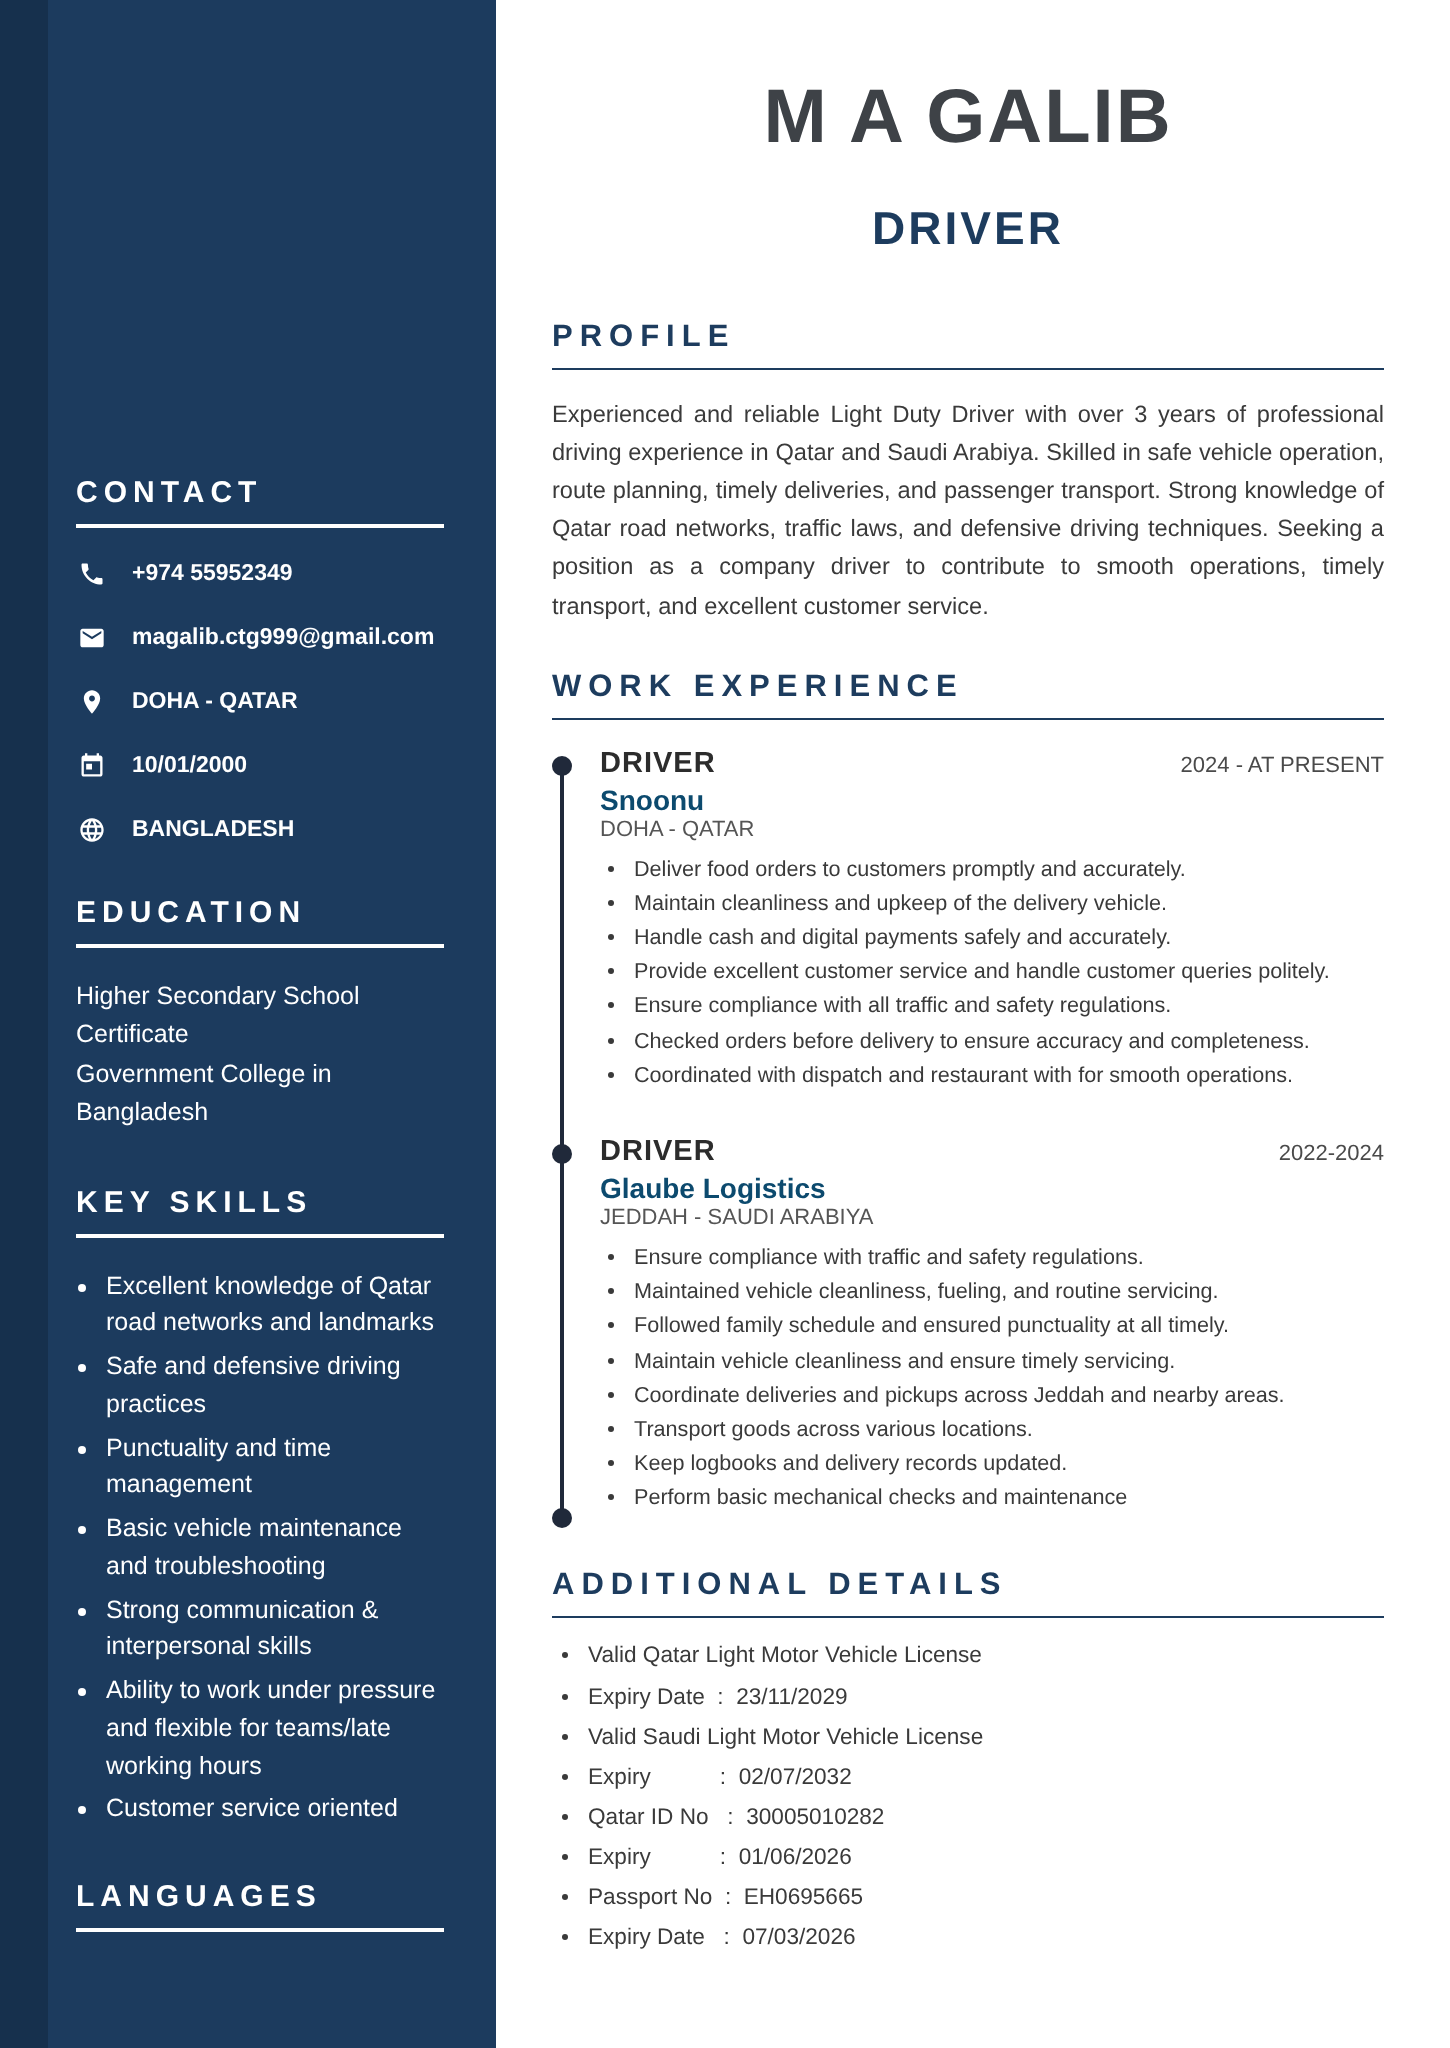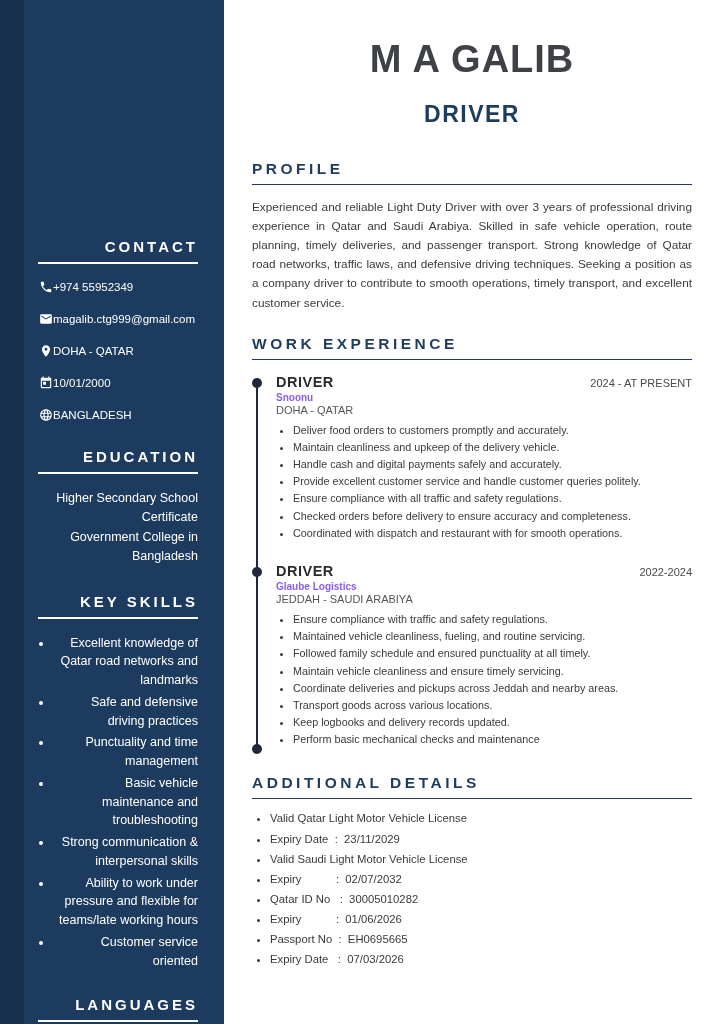--- a/index.html
+++ b/index.html
@@ -8,25 +8,25 @@
     --accent:#1d3c5e;
     --body-text:#3a3a3a;
     --timeline:#20293a;
   }
   *{margin:0;padding:0;box-sizing:border-box;}
   html,body{width:725px;height:1024px;overflow:hidden;}
   body{font-family:"Liberation Sans",sans-serif;background:#fff;color:var(--body-text);}
   .page{display:flex;width:725px;height:1024px;}
 
   
-  .sidebar{width:224px;flex-shrink:0;background:var(--sidebar-bg);color:#fff;position:relative;text-align:right;}
+  .sidebar{width:248px;flex-shrink:0;background:var(--sidebar-bg);color:#fff;position:relative;}
   .sidebar-strip{position:absolute;left:0;top:0;width:24px;height:100%;background:var(--sidebar-strip);}
   .sidebar-content{position:relative;padding:238px 26px 0 38px;}
   .sb-heading{font-size:15px;font-weight:bold;letter-spacing:3px;padding-bottom:7px;border-bottom:2px solid #fff;margin-bottom:15px;}
-  .contact-item{display:flex;align-items:center;margin-bottom:17px;font-size:11.5px;}
+  .contact-item{display:flex;align-items:center;gap:13px;margin-bottom:17px;font-size:11.5px;font-weight:bold;}
   .cicon{width:15px;height:15px;flex-shrink:0;display:inline-flex;align-items:center;justify-content:center;}
   .cicon svg{width:14px;height:14px;fill:#fff;}
   .sb-section{margin-top:26px;}
   .edu-line{font-size:12.5px;line-height:1.55;}
   .sb-list{list-style:disc;padding-left:15px;font-size:12.5px;line-height:1.5;}
   .sb-list li{margin-bottom:3px;}
 
   
   .main{flex:1;padding:38px 33px 0 28px;}
   .name{font-size:38px;font-weight:bold;color:#3e4247;text-align:center;letter-spacing:1px;}
@@ -39,21 +39,21 @@
   .timeline{position:relative;margin-top:14px;padding-bottom:6px;}
   .timeline-line{position:absolute;left:4px;top:8px;bottom:4px;width:2px;background:var(--timeline);}
   .job{position:relative;padding-left:24px;}
   .job + .job{margin-top:22px;}
   .tl-dot{position:absolute;left:0;width:10px;height:10px;border-radius:50%;background:var(--timeline);}
   .job .tl-dot{top:4px;}
   .tl-dot-end{bottom:0;}
   .job-header{display:flex;justify-content:space-between;align-items:baseline;}
   .job-role{font-size:14.5px;font-weight:bold;color:#2c2c2c;letter-spacing:0.5px;}
   .job-period{font-size:11px;color:#4a4a4a;}
-  .job-company{font-size:10px;font-weight:bold;color:#8b5cf6;margin-top:2px;}
+  .job-company{font-size:14px;font-weight:bold;color:#0c4a6e;margin-top:2px;}
   .job-location{font-size:11px;color:#555;margin-top:1px;margin-bottom:6px;}
   .job-bullets{list-style:disc;padding-left:17px;font-size:10.8px;line-height:1.5;color:var(--body-text);}
   .job-bullets li{margin-bottom:1px;}
 
   .ad-section{margin-top:20px;}
   .ad-list{list-style:disc;padding-left:18px;font-size:11.3px;line-height:1.78;margin-top:9px;color:var(--body-text);}
   .ad-list li{white-space:pre-wrap;}
 </style>
 </head>
 <body>

